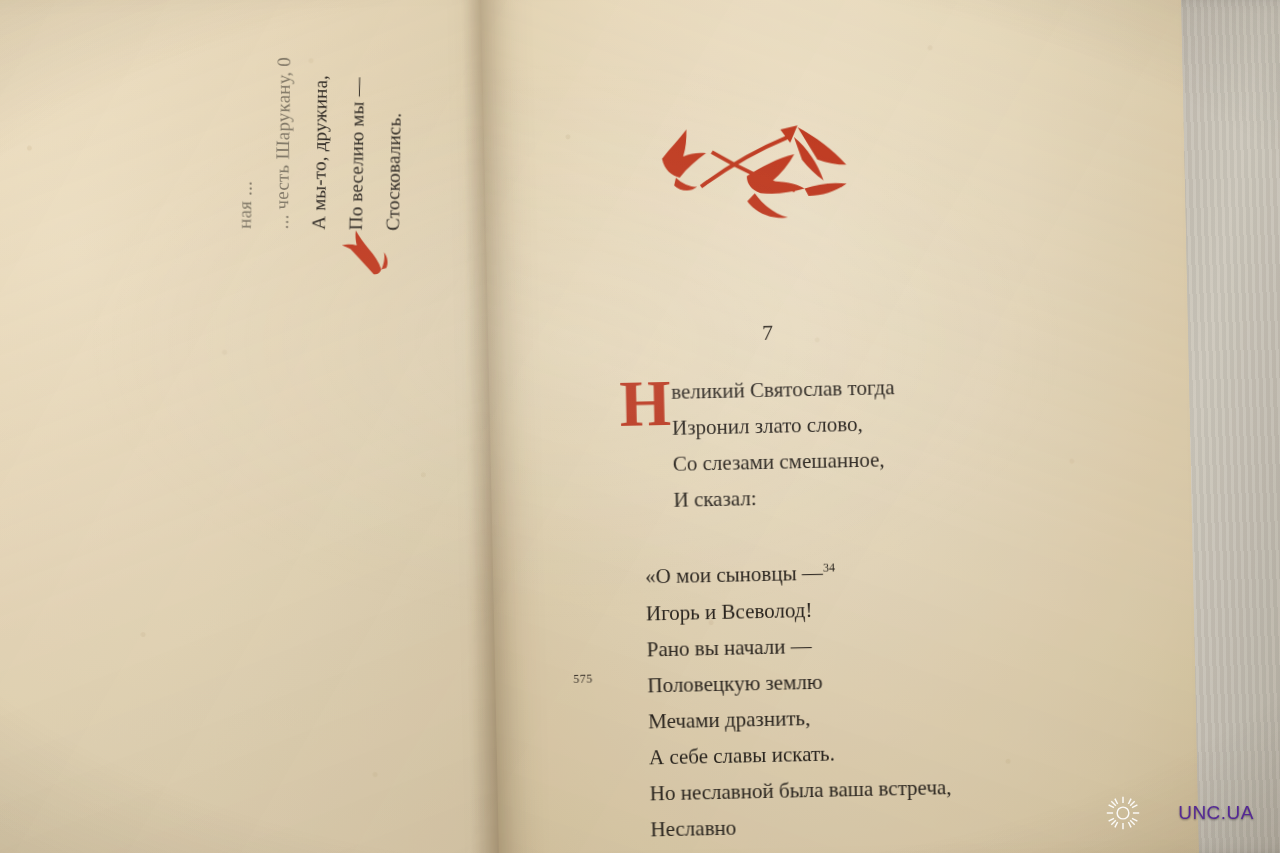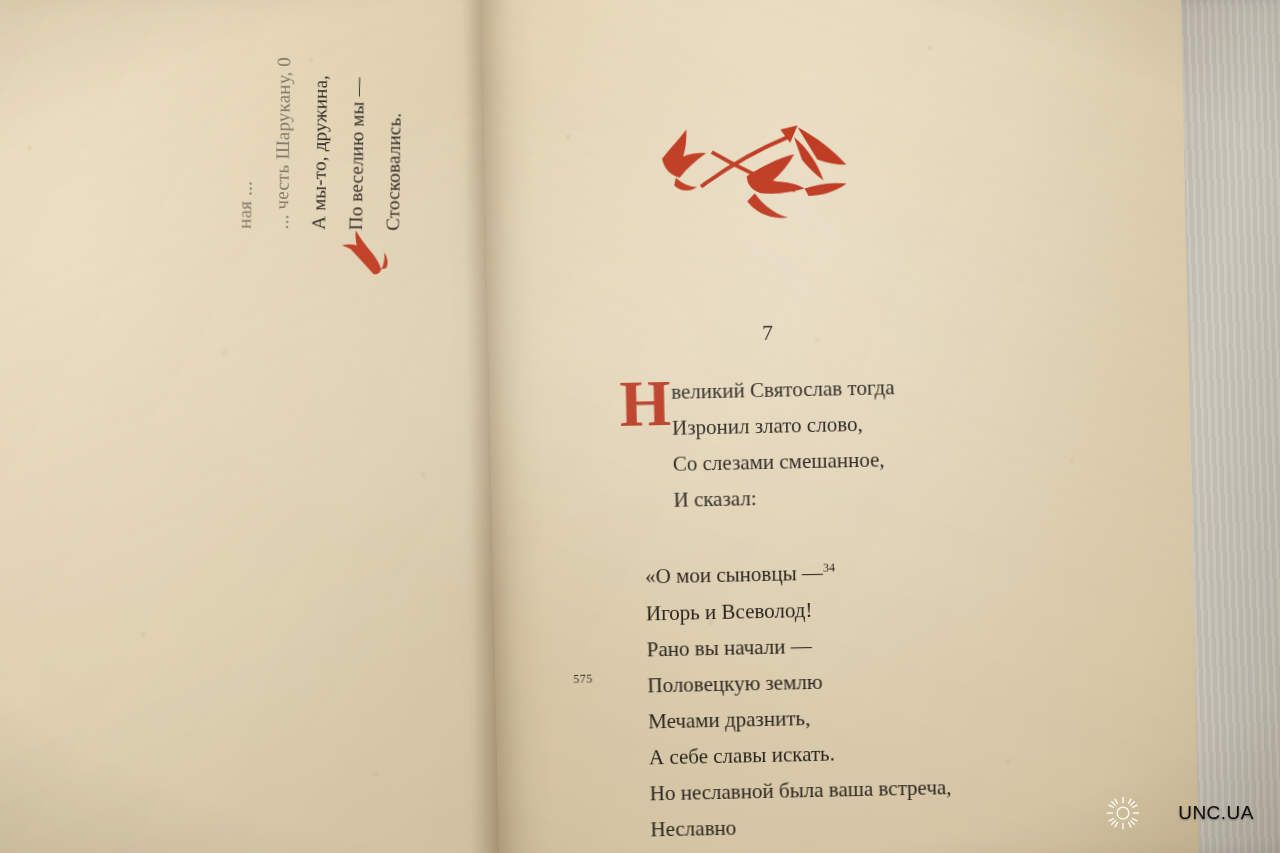--- a/index.html
+++ b/index.html
@@ -220,21 +220,21 @@
     display: flex;
     align-items: center;
     gap: 10px;
     opacity: .92;
   }
   .wm-badge {
     width: 36px; height: 36px;
     position: relative;
   }
   .wm-text {
-    color: #000000;
+    color: #4c1d95;
     font-family: "Liberation Sans", sans-serif;
     font-size: 19px;
     letter-spacing: .5px;
     text-shadow: 0 1px 2px rgba(0,0,0,.45);
     margin-left: 27px;
   }
 </style>
 </head>
 <body>
 

